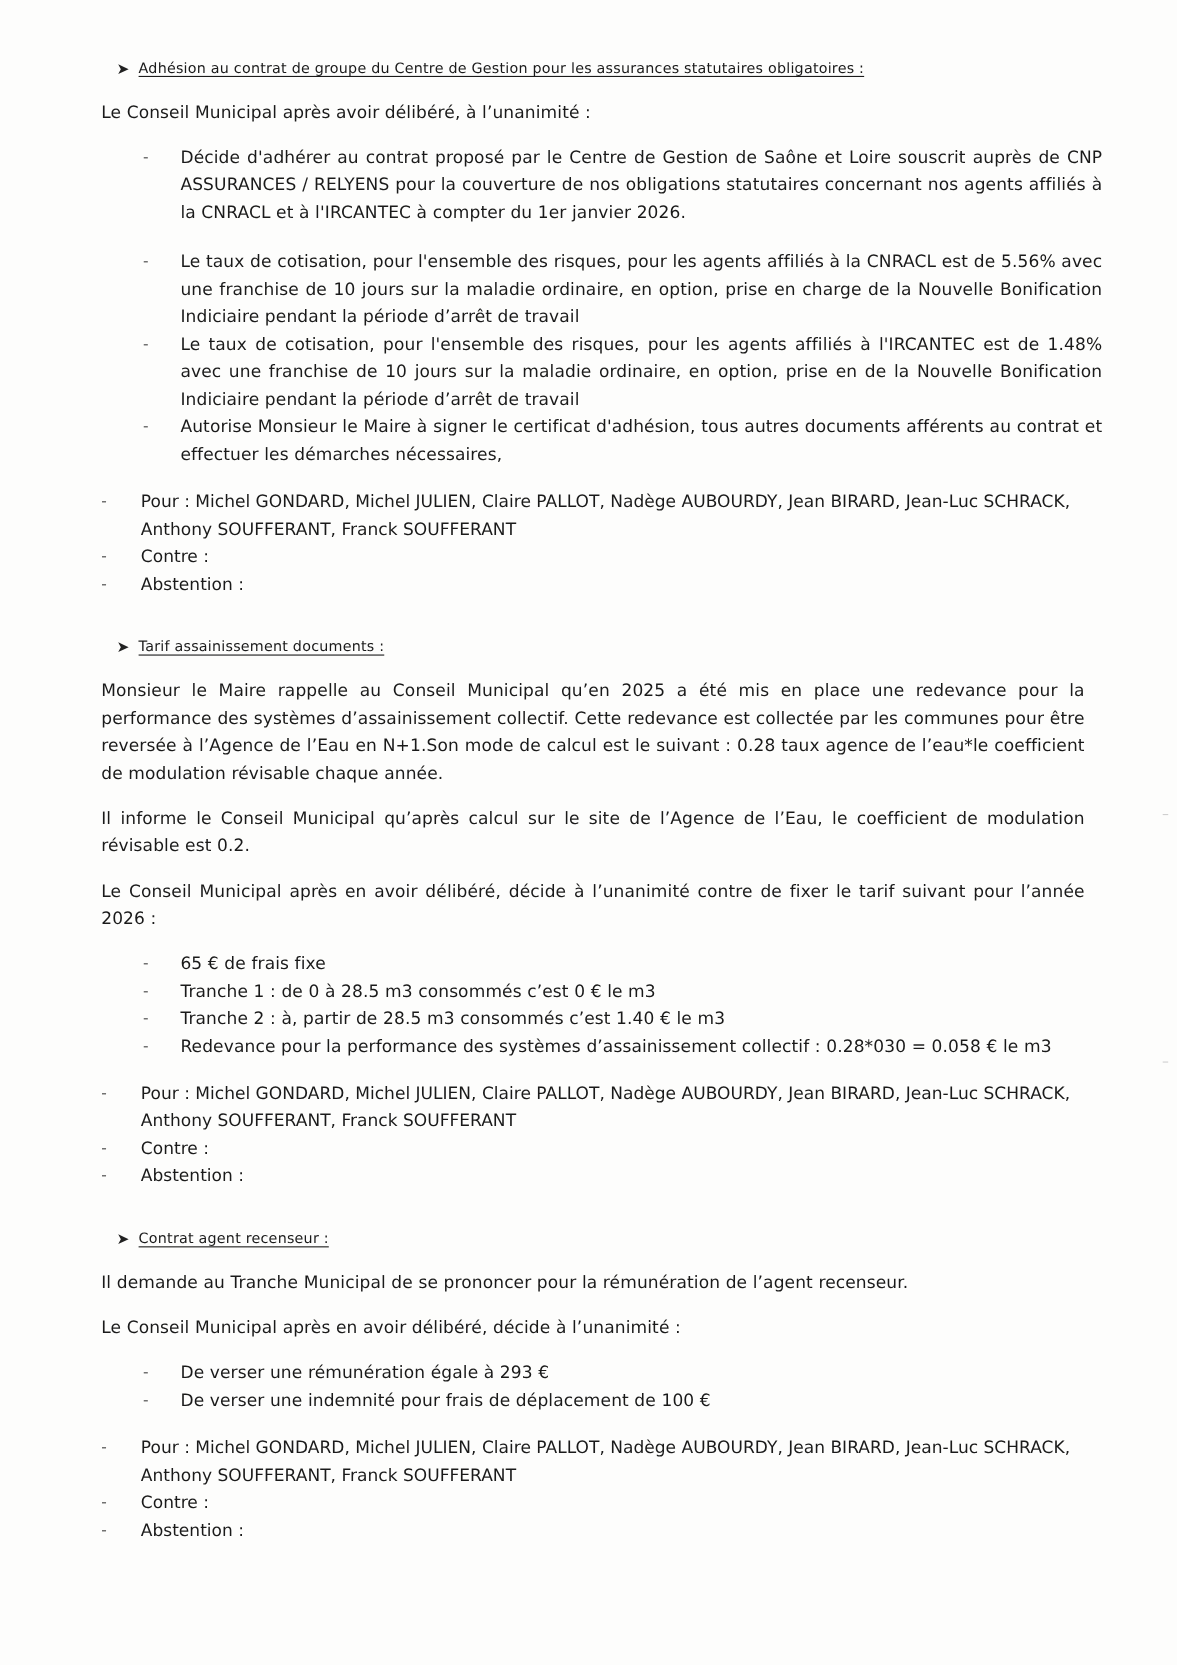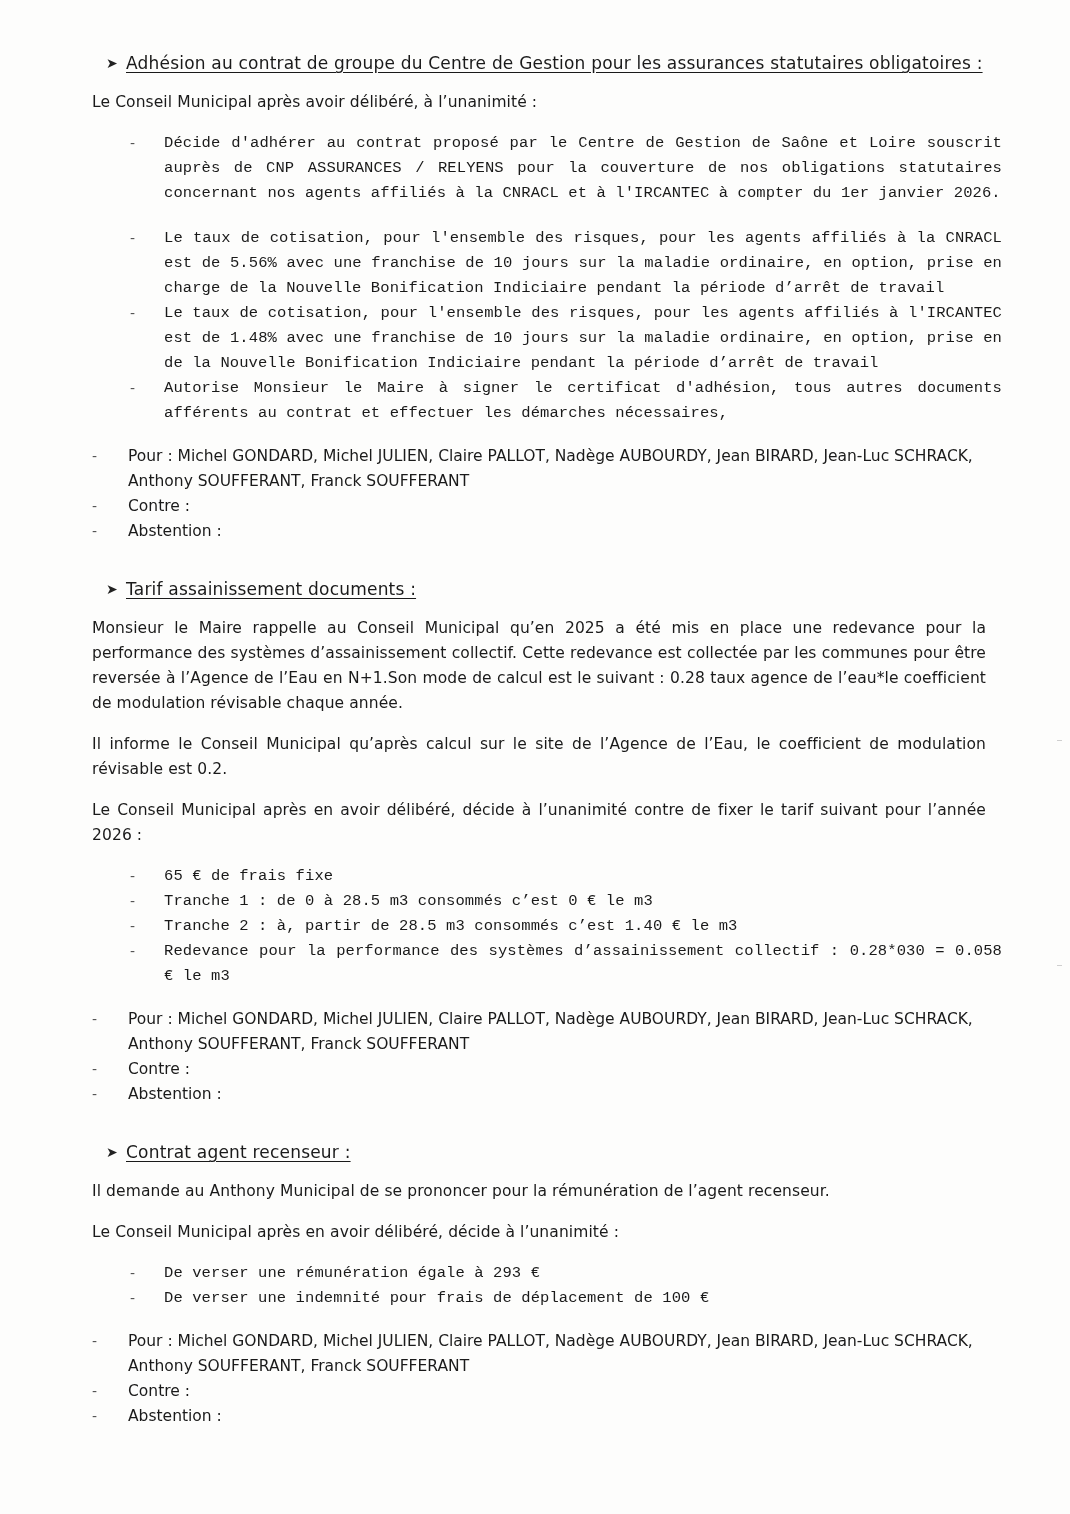--- a/index.html
+++ b/index.html
@@ -31,21 +31,21 @@
     margin-left: 14px;
   }
   .arrow {
     width: 20px;
     flex: 0 0 20px;
     font-size: 14px;
     line-height: 22px;
     color: #222;
   }
   .heading-text {
-    font-size: 17px;
+    font-size: 13px;
     line-height: 22px;
     text-decoration: underline;
     text-underline-offset: 3px;
     letter-spacing: 0.2px;
   }
 
   .para {
     font-size: 15.5px;
     line-height: 25px;
     text-align: justify;
@@ -68,21 +68,20 @@
   }
   .dash-item .dash {
     flex: 0 0 34px;
     color: #555;
     font-size: 14px;
     line-height: 25px;
   }
   .dash-item .dtext {
     flex: 1;
     text-align: justify;
-    font-family: Liberation Mono, monospace;
   }
   .lvl1 { margin-left: 38px; }
   .lvl0 { margin-left: 0px; }
 
   .vote-block { margin-top: 18px; }
   .vote-item {
     display: flex;
     align-items: flex-start;
     font-size: 15.5px;
     line-height: 25px;
@@ -203,21 +202,21 @@
       </div>
     </div>
 
     <div class="gap-lg"></div>
 
     <div class="sec">
       <div class="heading-row">
         <span class="arrow">➤</span>
         <span class="heading-text">Contrat agent recenseur :</span>
       </div>
-      <div class="para indent0">Il demande au Anthony Municipal de se prononcer pour la rémunération de l’agent recenseur.</div>
+      <div class="para indent0">Il demande au Tranche Municipal de se prononcer pour la rémunération de l’agent recenseur.</div>
       <div class="para indent0">Le Conseil Municipal après en avoir délibéré, décide à l’unanimité :</div>
 
       <div class="dashlist lvl1">
         <div class="dash-item">
           <span class="dash">-</span>
           <span class="dtext">De verser une rémunération égale à 293 €</span>
         </div>
         <div class="dash-item">
           <span class="dash">-</span>
           <span class="dtext">De verser une indemnité pour frais de déplacement de 100 €</span>

